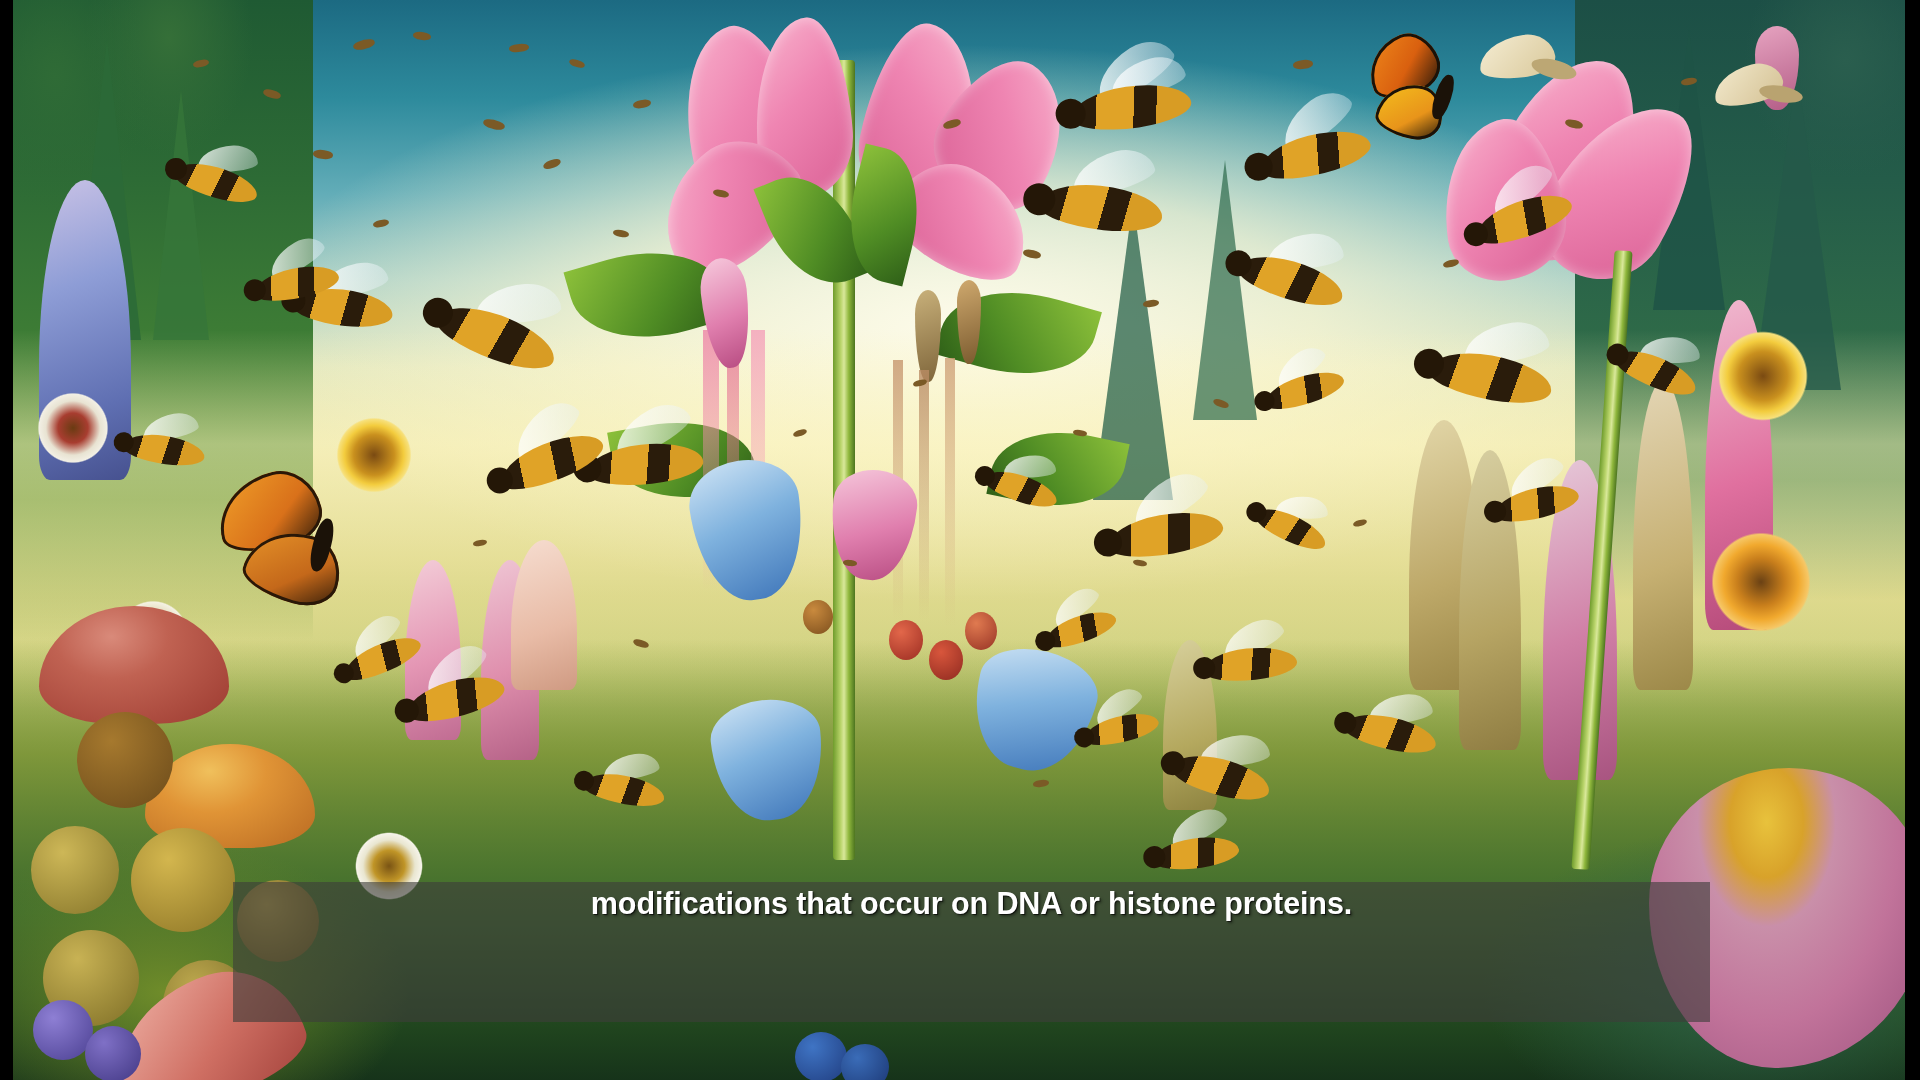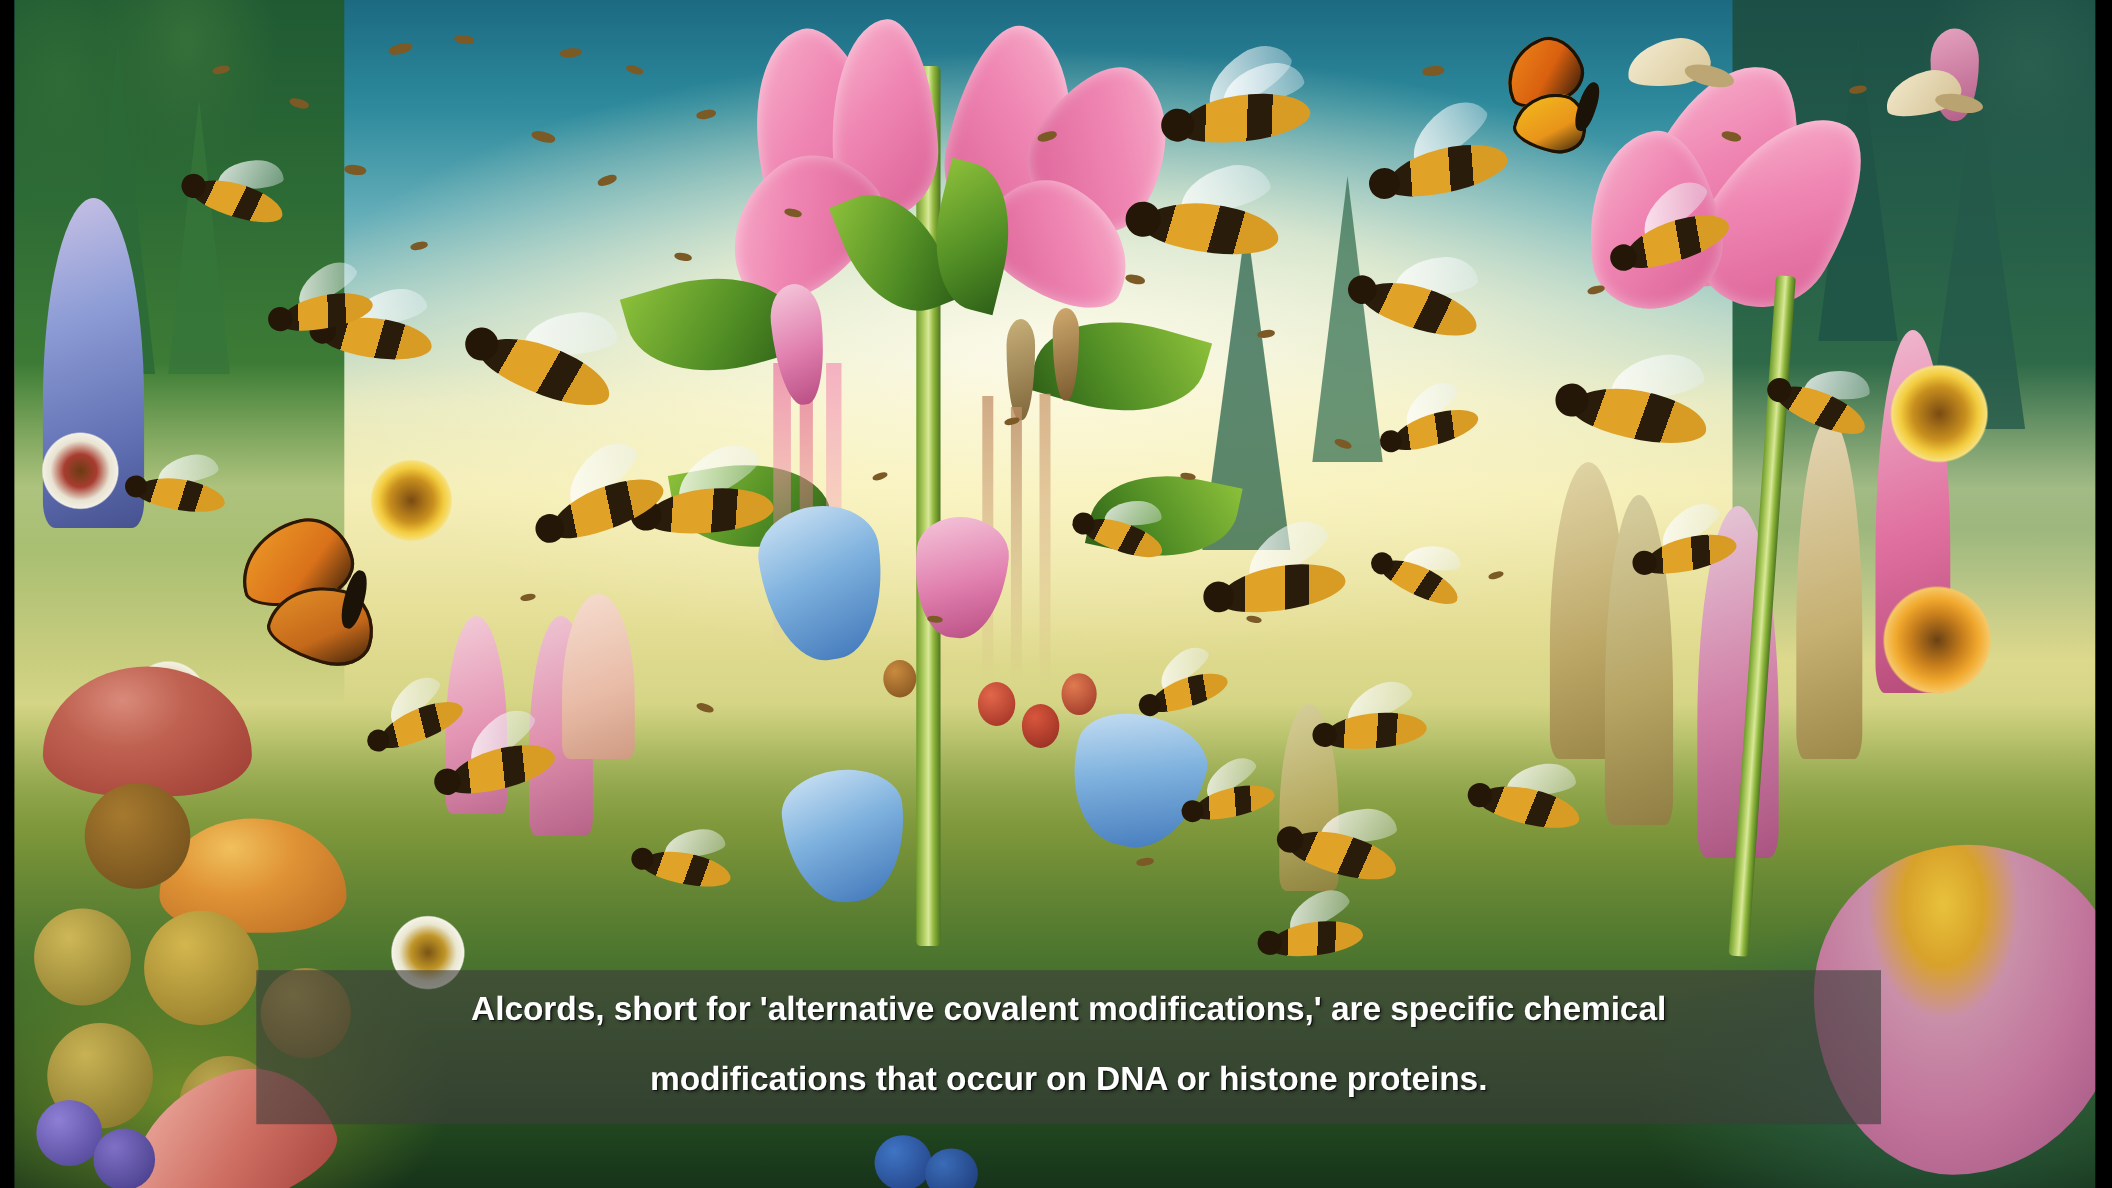--- a/index.html
+++ b/index.html
@@ -391,21 +391,20 @@
     <div class="fly-spec" style="left:1120px;top:560px;width:14px;height:6px;transform:rotate(10deg);"></div>
     <div class="fly-spec" style="left:1340px;top:520px;width:14px;height:6px;transform:rotate(-16deg);"></div>
     <div class="fly-spec" style="left:830px;top:560px;width:14px;height:6px;transform:rotate(6deg);"></div>
     <div class="fly-spec" style="left:1020px;top:780px;width:16px;height:7px;transform:rotate(-8deg);"></div>
     <div class="fly-spec" style="left:620px;top:640px;width:16px;height:7px;transform:rotate(18deg);"></div>
     <div class="fly-spec" style="left:460px;top:540px;width:14px;height:6px;transform:rotate(-10deg);"></div>
     <div class="fly-spec" style="left:700px;top:190px;width:16px;height:7px;transform:rotate(12deg);"></div>
     <div class="fly-spec" style="left:1430px;top:260px;width:16px;height:7px;transform:rotate(-14deg);"></div>
 
     <div id="caption">
-      <div class="cap-line l1">Alcords, short for 'alternative covalent modifications,' are specific chemical</div>
       <div class="cap-line l2">modifications that occur on DNA or histone proteins.</div>
     </div>
 
 
   </div>
 
   <div class="bar" id="bar-l"></div>
   <div class="bar" id="bar-r"></div>
 
 </div>

